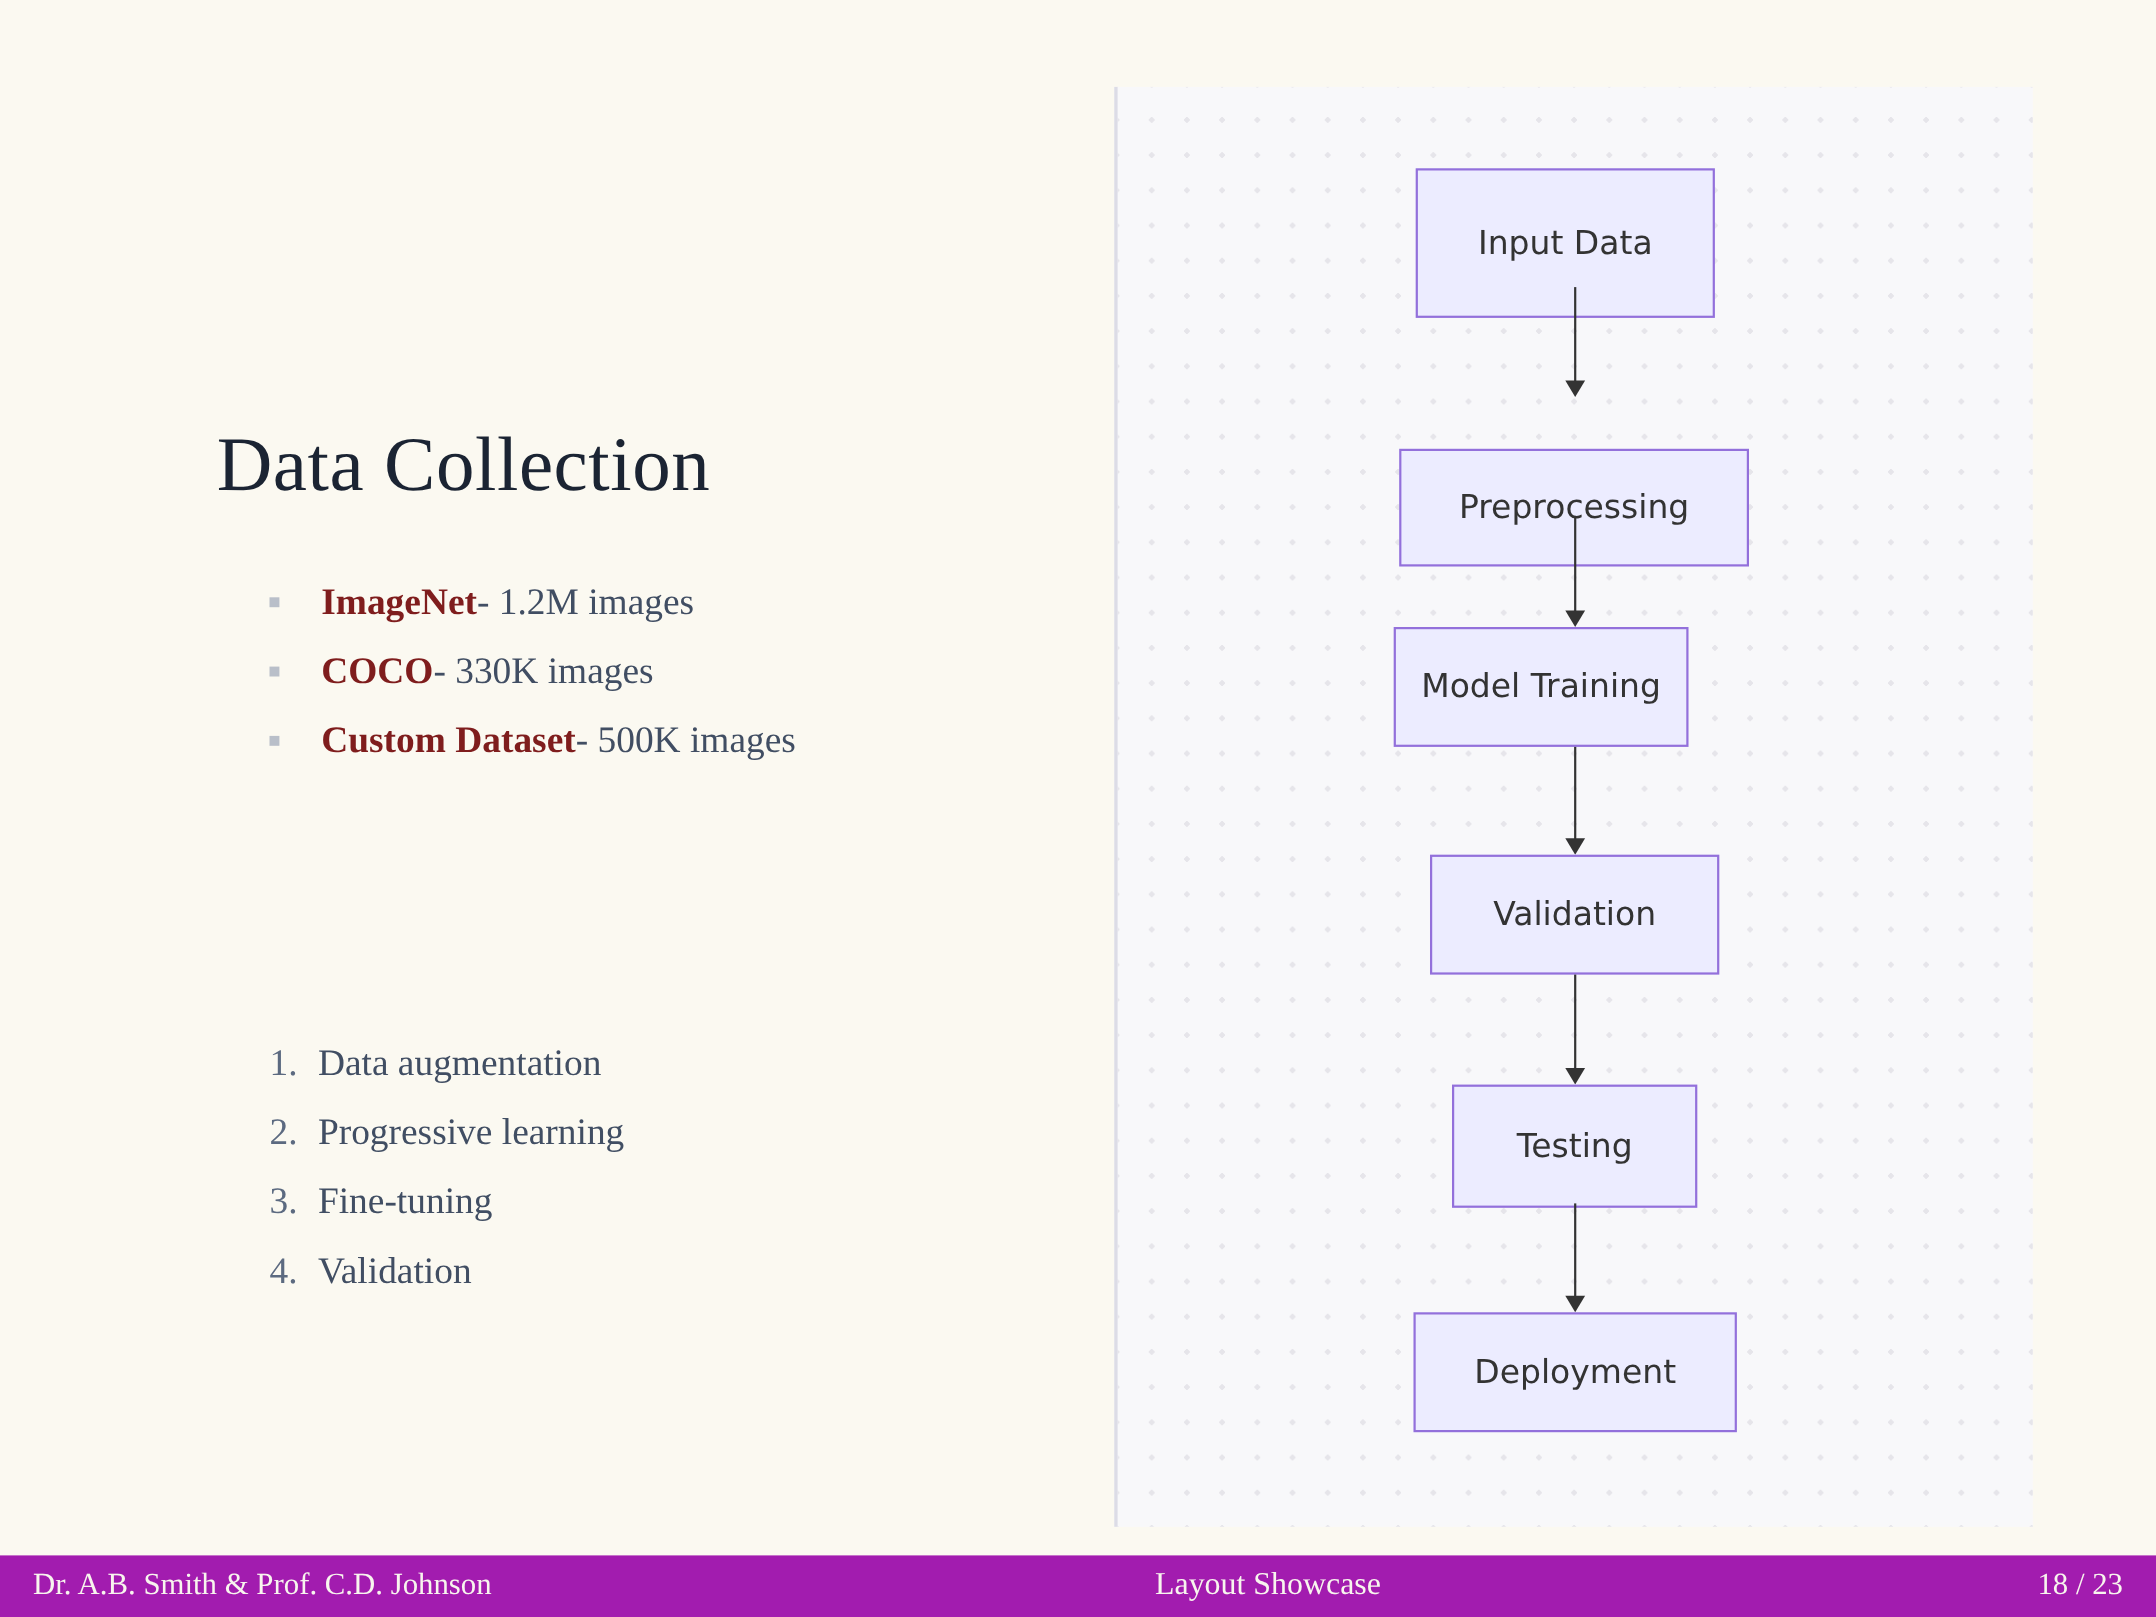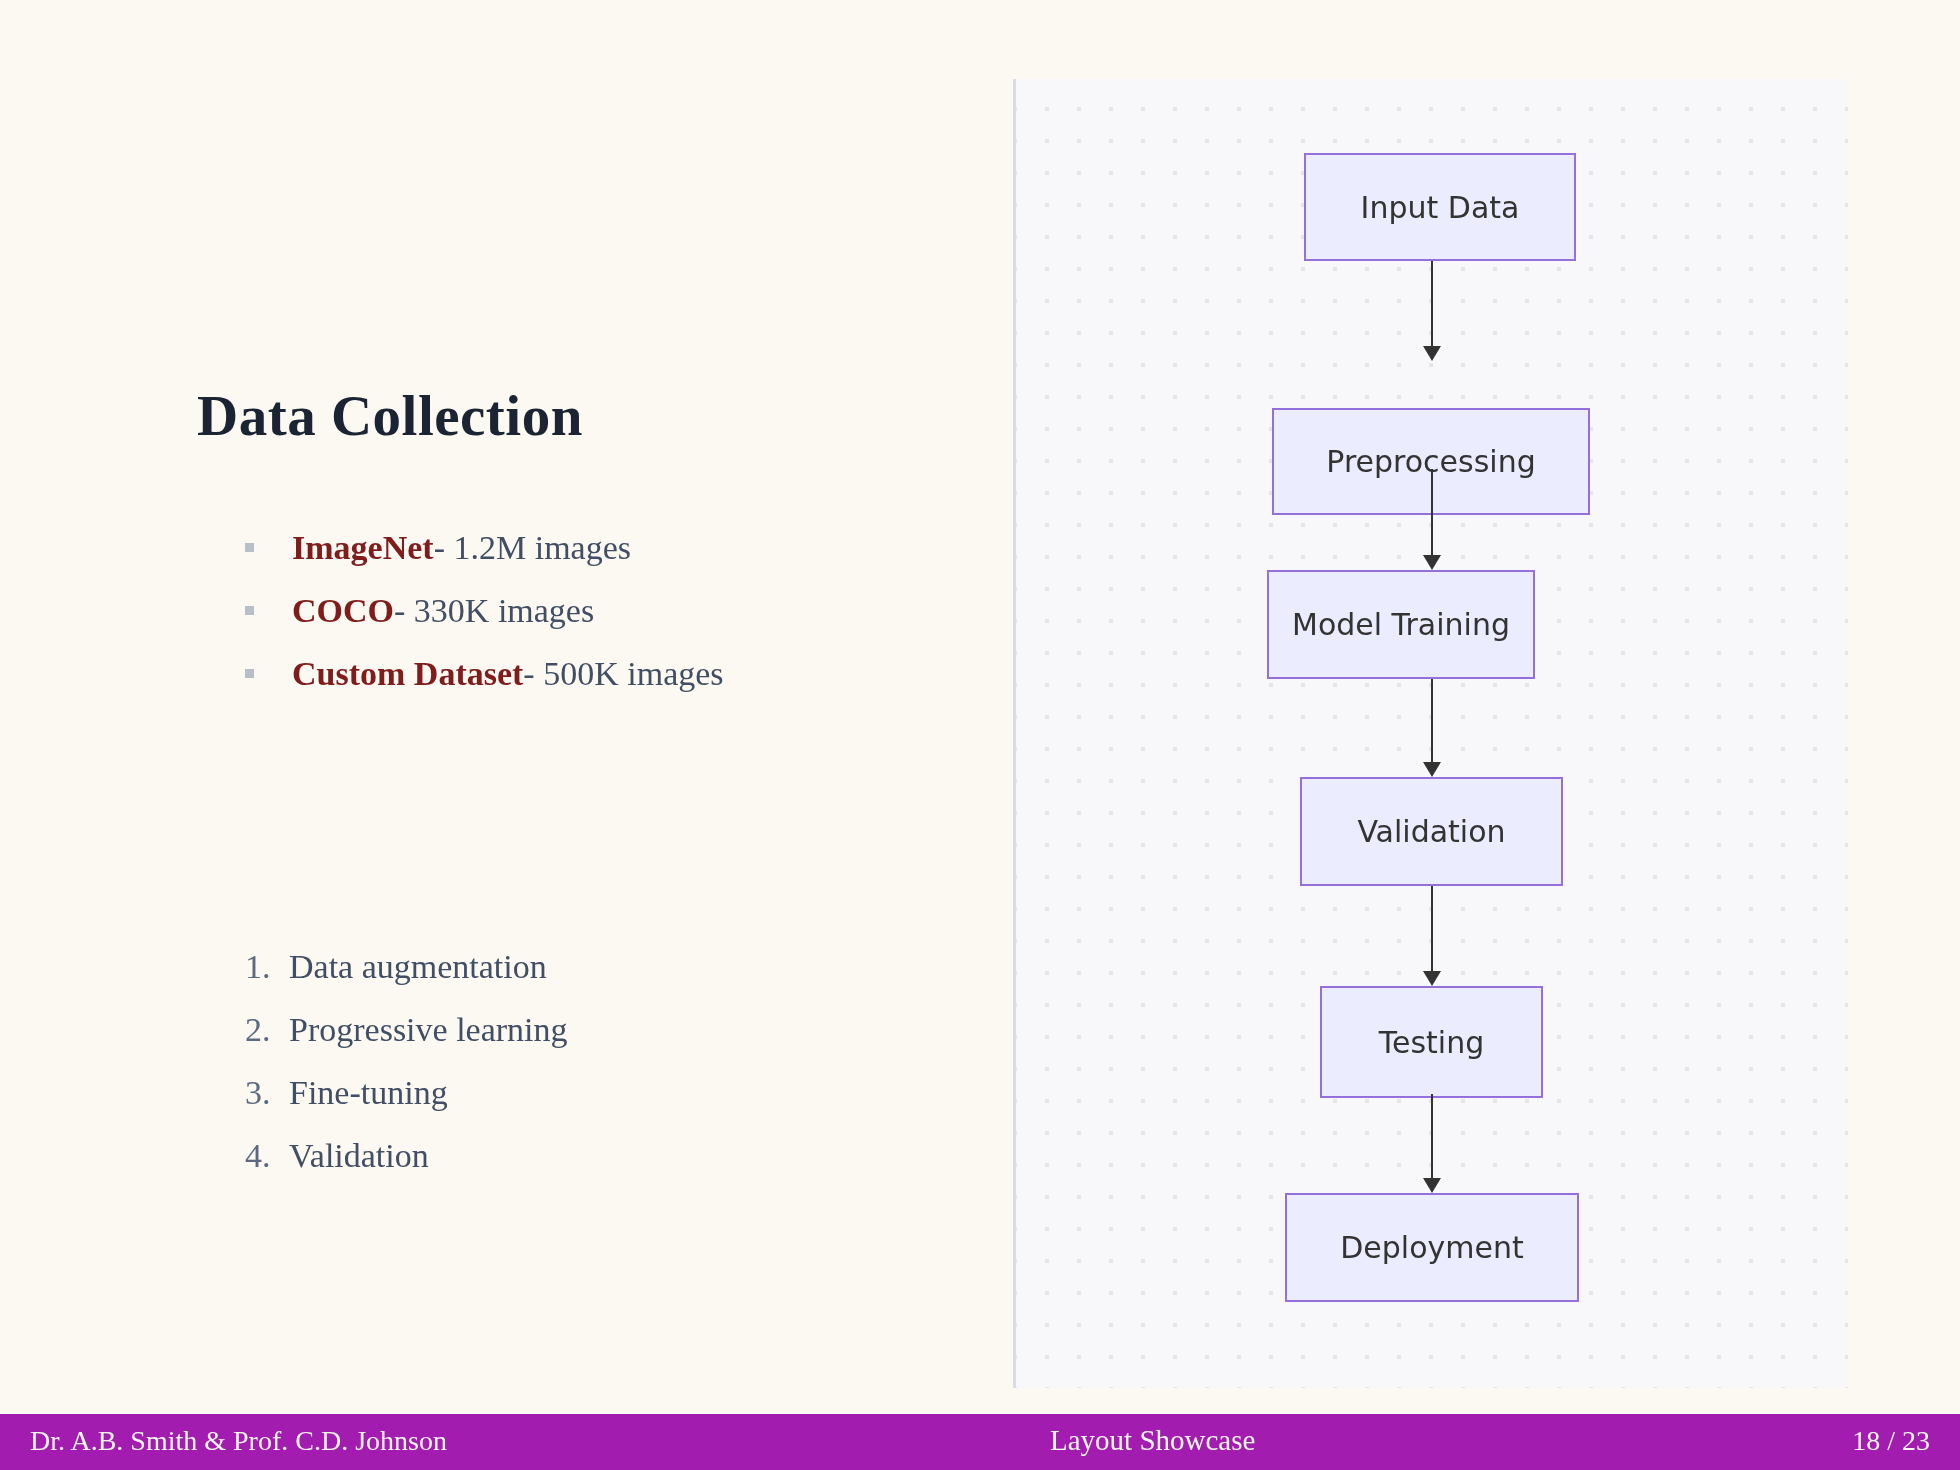--- a/index.html
+++ b/index.html
@@ -9,22 +9,22 @@
     height: 1470px;
     background: #FBF9F1;
     overflow: hidden;
     font-family: "Liberation Serif", serif;
   }
 
   
   .heading {
     position: absolute;
     left: 197px;
-    font-size: 57px;
-    font-weight: 700;
+    font-size: 70px;
+    font-weight: 400;
     color: #1B2433;
     letter-spacing: 0.5px;
     white-space: nowrap;
   }
   #heading1 { top: 383px; }
   #heading2 { top: 813px; }
 
   .bullet-list {
     position: absolute;
     left: 245px;
@@ -173,21 +173,21 @@
       <span class="num-text">Fine-tuning</span>
     </div>
     <div class="num-item">
       <span class="num-label">4.</span>
       <span class="num-text">Validation</span>
     </div>
   </div>
 
   <div class="panel">
 
-    <div class="node" style="left:288px; top:74px;  width:272px; height:108px;justify-content:center;">
+    <div class="node" style="left:271px; top:74px;  width:272px; height:136px;justify-content:center;">
       <span>Input Data</span>
     </div>
 
     <div class="arrow" style="left:416px; top:182px; height:100px;">
       <div class="shaft" style="height:86px;"></div>
       <div class="head"></div>
     </div>
 
     <div class="node" style="left:256px; top:283px; width:318px; height:107px;margin-top:46px;">
       <span>Preprocessing</span>

